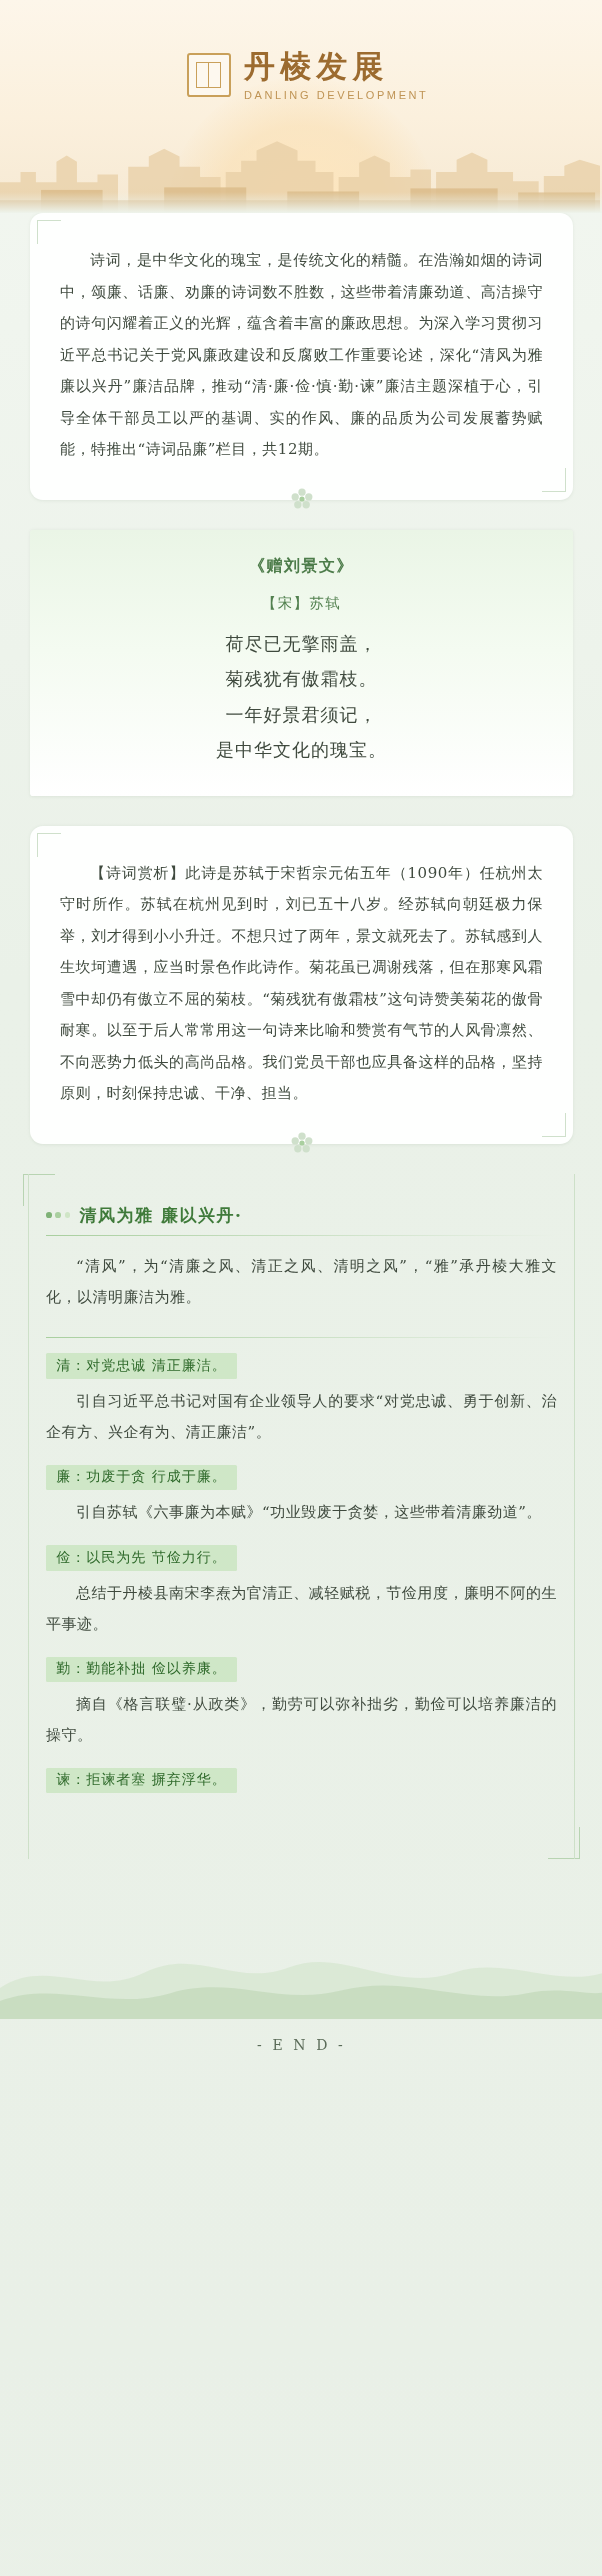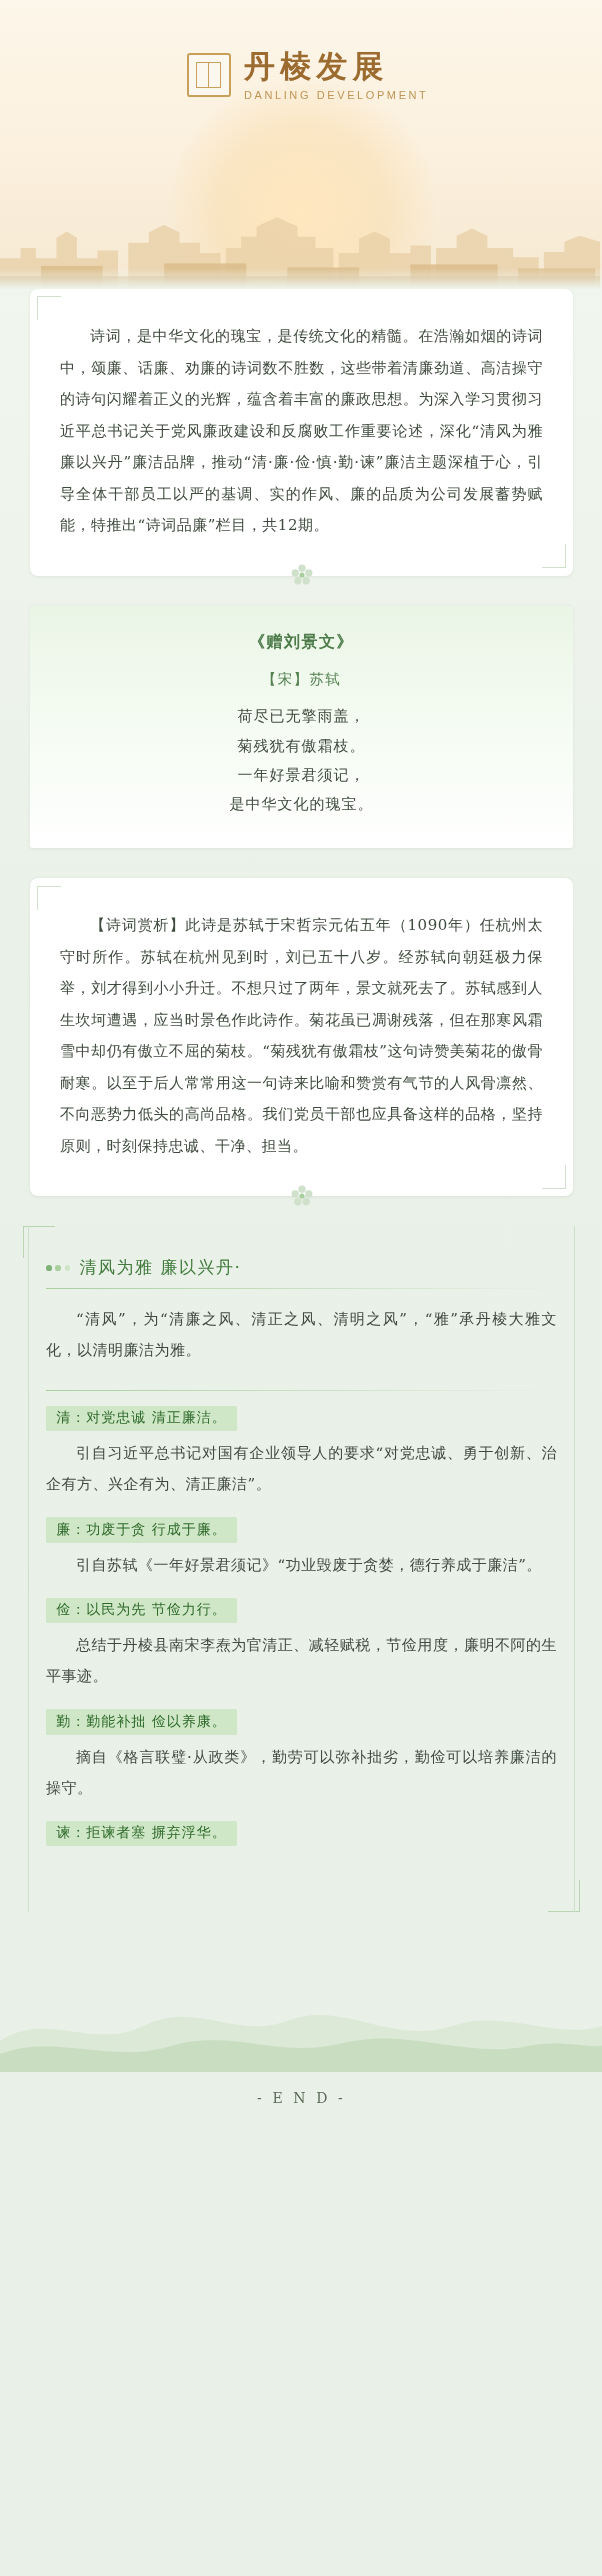--- a/index.html
+++ b/index.html
@@ -12,21 +12,21 @@
     width: 603px;
     min-height: 3917px;
     background: linear-gradient(180deg, #f3f7f1 0%, #eaf1e8 25%, #e9f0e7 60%, #edf3eb 100%);
     position: relative;
     overflow: hidden;
   }
 
   
   .header {
     position: relative;
-    height: 289px;
+    height: 213px;
     background: linear-gradient(180deg, #fdf6ea 0%, #fbf0dd 55%, #f6e9d3 100%);
     overflow: hidden;
     padding-left: 12px;
   }
   .header-sun {
     position: absolute;
     top: 77px; left: 50%;
     transform: translateX(-50%);
     width: 268px; height: 268px;
     border-radius: 50%;
@@ -88,21 +88,21 @@
     height: 20.6px;
     background: linear-gradient(180deg, rgba(240,246,238,0) 0%, #eef4ec 100%);
     z-index: 3;
   }
 
   
   .card {
     position: relative;
     margin: 0 30px 30px 30px;
     background: #fefffe;
-    border-radius: 8px;
+    border-radius: 13px;
     box-shadow: 0 0.5px 3.1px rgba(90,120,90,0.10);
     padding: 32px 30px 34px 30px;
   }
   .card-accent-tl, .card-accent-br {
     position: absolute;
     width: 24px; height: 24px;
   }
   .card-accent-tl { top: 7.2px; left: 7.2px; border-top: 1px solid #cfe0cb; border-left: 1px solid #cfe0cb; }
   .card-accent-br { bottom: 7.2px; right: 7.2px; border-bottom: 1px solid #cfe0cb; border-right: 1px solid #cfe0cb; }
 
@@ -145,21 +145,21 @@
   }
   .poem-author {
     font-family: "DejaVu Serif", "Liberation Serif", serif;
     font-size: 14.4px;
     color: #52804f;
     letter-spacing: 1.5px;
     margin-bottom: 13.4px;
   }
   .poem-line {
     font-family: "DejaVu Serif", "Liberation Serif", serif;
-    font-size: 15px;
+    font-size: 18px;
     line-height: 1.95;
     color: #3f4a3e;
     letter-spacing: 1px;
   }
 
   
   .green-section {
     position: relative;
     margin: 15.5px 23px 0 23px;
     padding: 30px 23px 41px 23px;
@@ -184,21 +184,21 @@
     width: 5.7px; height: 5.7px; border-radius: 50%;
     background: #7fb277;
   }
   .section-heading .dots span:nth-child(2) { background: #a9cf9f; }
   .section-heading .dots span:nth-child(3) { background: #cfe5c6; }
   .section-heading-text {
     font-family: "DejaVu Serif", "Liberation Serif", serif;
     font-size: 17px;
     color: #3f7a3a;
     letter-spacing: 1.5px;
-    font-weight: 400;
+    font-weight: 700;
   }
   .heading-rule {
     height: 1px;
     background: linear-gradient(90deg, #a9cf9f 0%, rgba(169,207,159,0) 100%);
     margin: 8.2px 0 15.5px 0;
   }
 
   .sub-quote {
     font-family: "DejaVu Serif", "Liberation Serif", serif;
     font-size: 15px;
@@ -352,21 +352,21 @@
     <p class="sub-quote">“清风”，为“清廉之风、清正之风、清明之风”，“雅”承丹棱大雅文化，以清明廉洁为雅。</p>
 
     <div class="heading-rule"></div>
 
     <div class="term-block">
       <span class="term-label">清：对党忠诚  清正廉洁。</span>
       <p class="term-body">引自习近平总书记对国有企业领导人的要求“对党忠诚、勇于创新、治企有方、兴企有为、清正廉洁”。</p>
     </div>
     <div class="term-block">
       <span class="term-label">廉：功废于贪  行成于廉。</span>
-      <p class="term-body">引自苏轼《一年好景君须记》“功业毁废于贪婪，德行养成于廉洁”。</p>
+      <p class="term-body">引自苏轼《六事廉为本赋》“功业毁废于贪婪，这些带着清廉劲道”。</p>
     </div>
     <div class="term-block">
       <span class="term-label">俭：以民为先  节俭力行。</span>
       <p class="term-body">总结于丹棱县南宋李焘为官清正、减轻赋税，节俭用度，廉明不阿的生平事迹。</p>
     </div>
     <div class="term-block">
       <span class="term-label">勤：勤能补拙  俭以养康。</span>
       <p class="term-body">摘自《格言联璧·从政类》，勤劳可以弥补拙劣，勤俭可以培养廉洁的操守。</p>
     </div>
     <div class="term-block">

